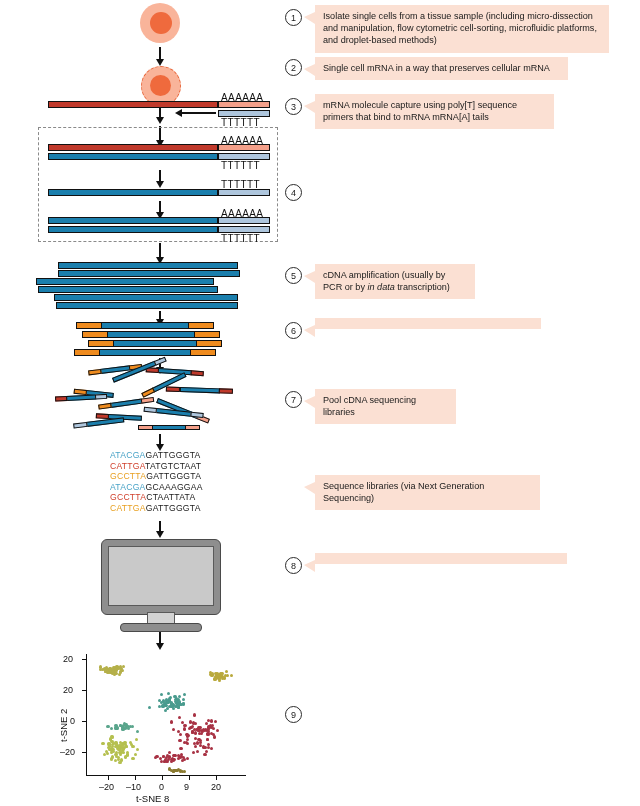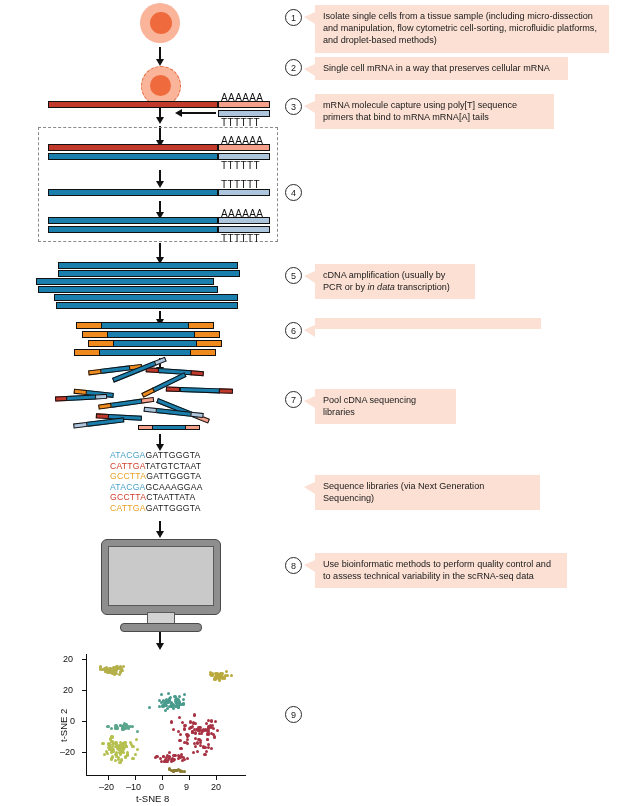--- a/index.html
+++ b/index.html
@@ -718,18 +718,17 @@
   </div>
 
   <div class="callout" style="left:315px;top:389px;width:141px;">
     <span class="tail"></span>
     <span>Pool cDNA sequencing libraries</span>
   </div>
 
   <div class="badge" style="left:285px;top:557px;">8</div>
   <div class="callout" style="left:315px;top:553px;width:252px;">
     <span class="tail"></span>
-    <span>Use bioinformatic methods to perform quality control and to assess technical variability in the scRNA-seq data</span>
   </div>
 
   <div class="badge" style="left:285px;top:706px;">9</div>
 
 </div>
 
 </body></html>

